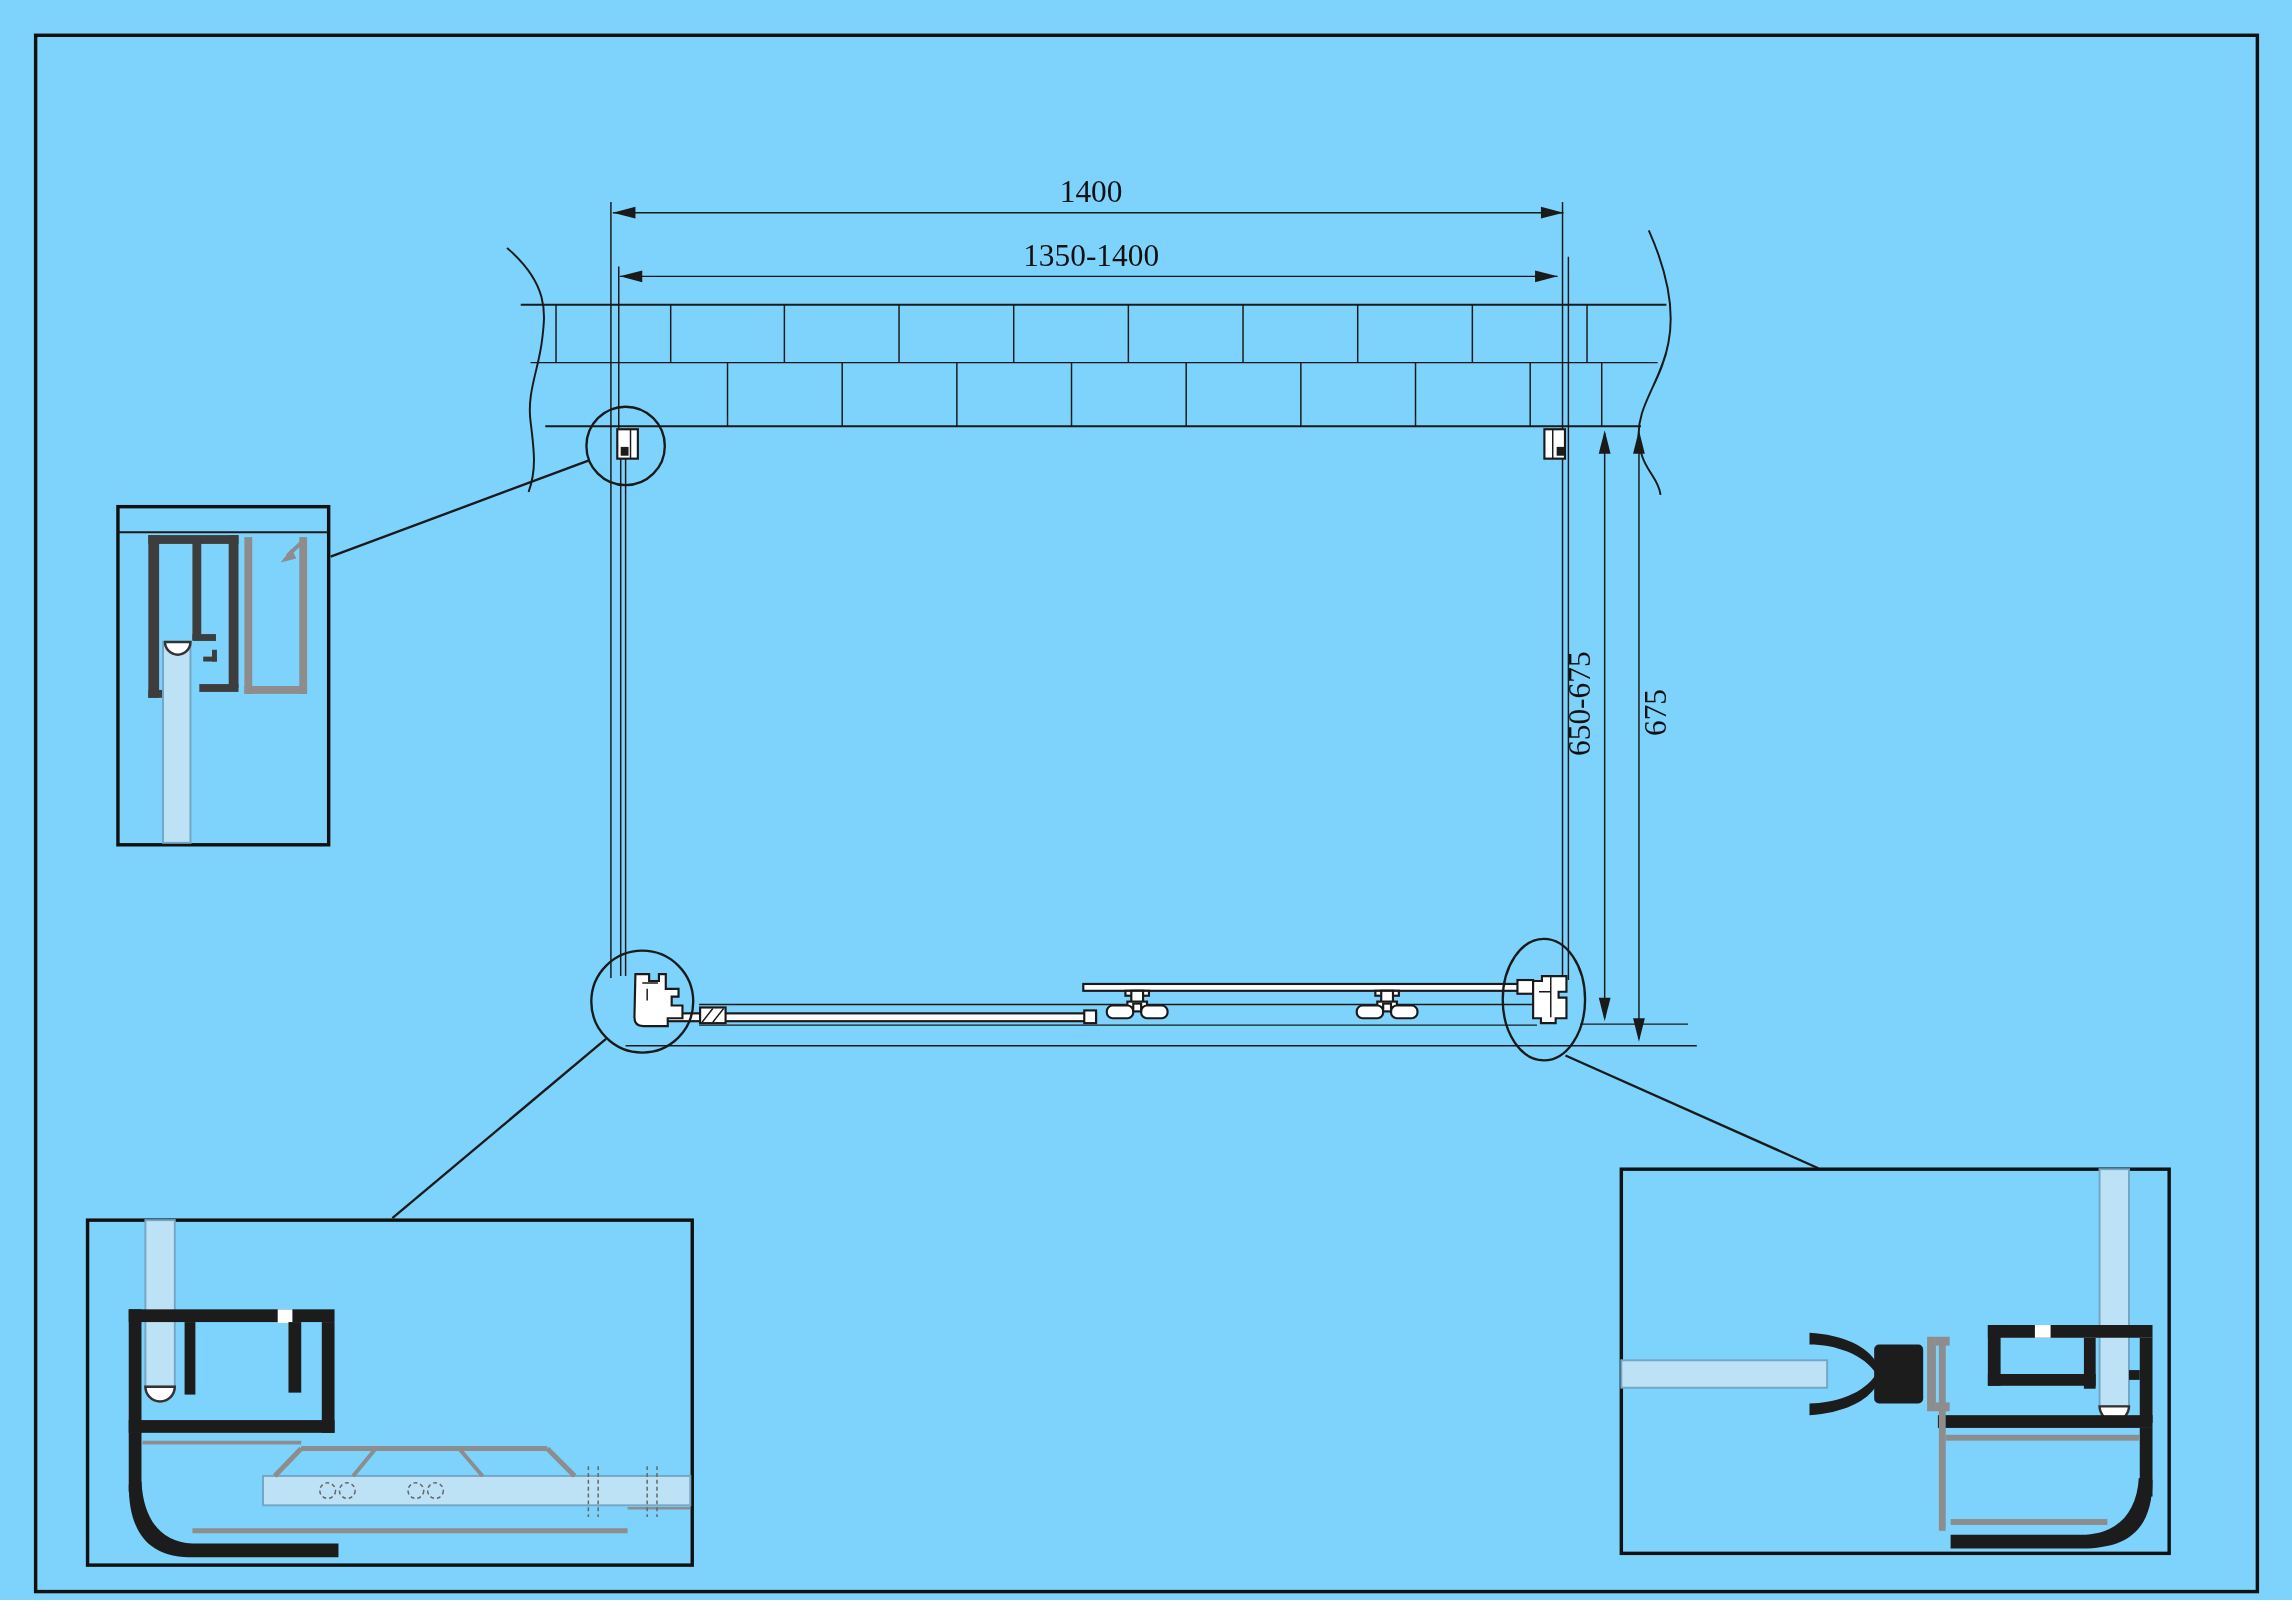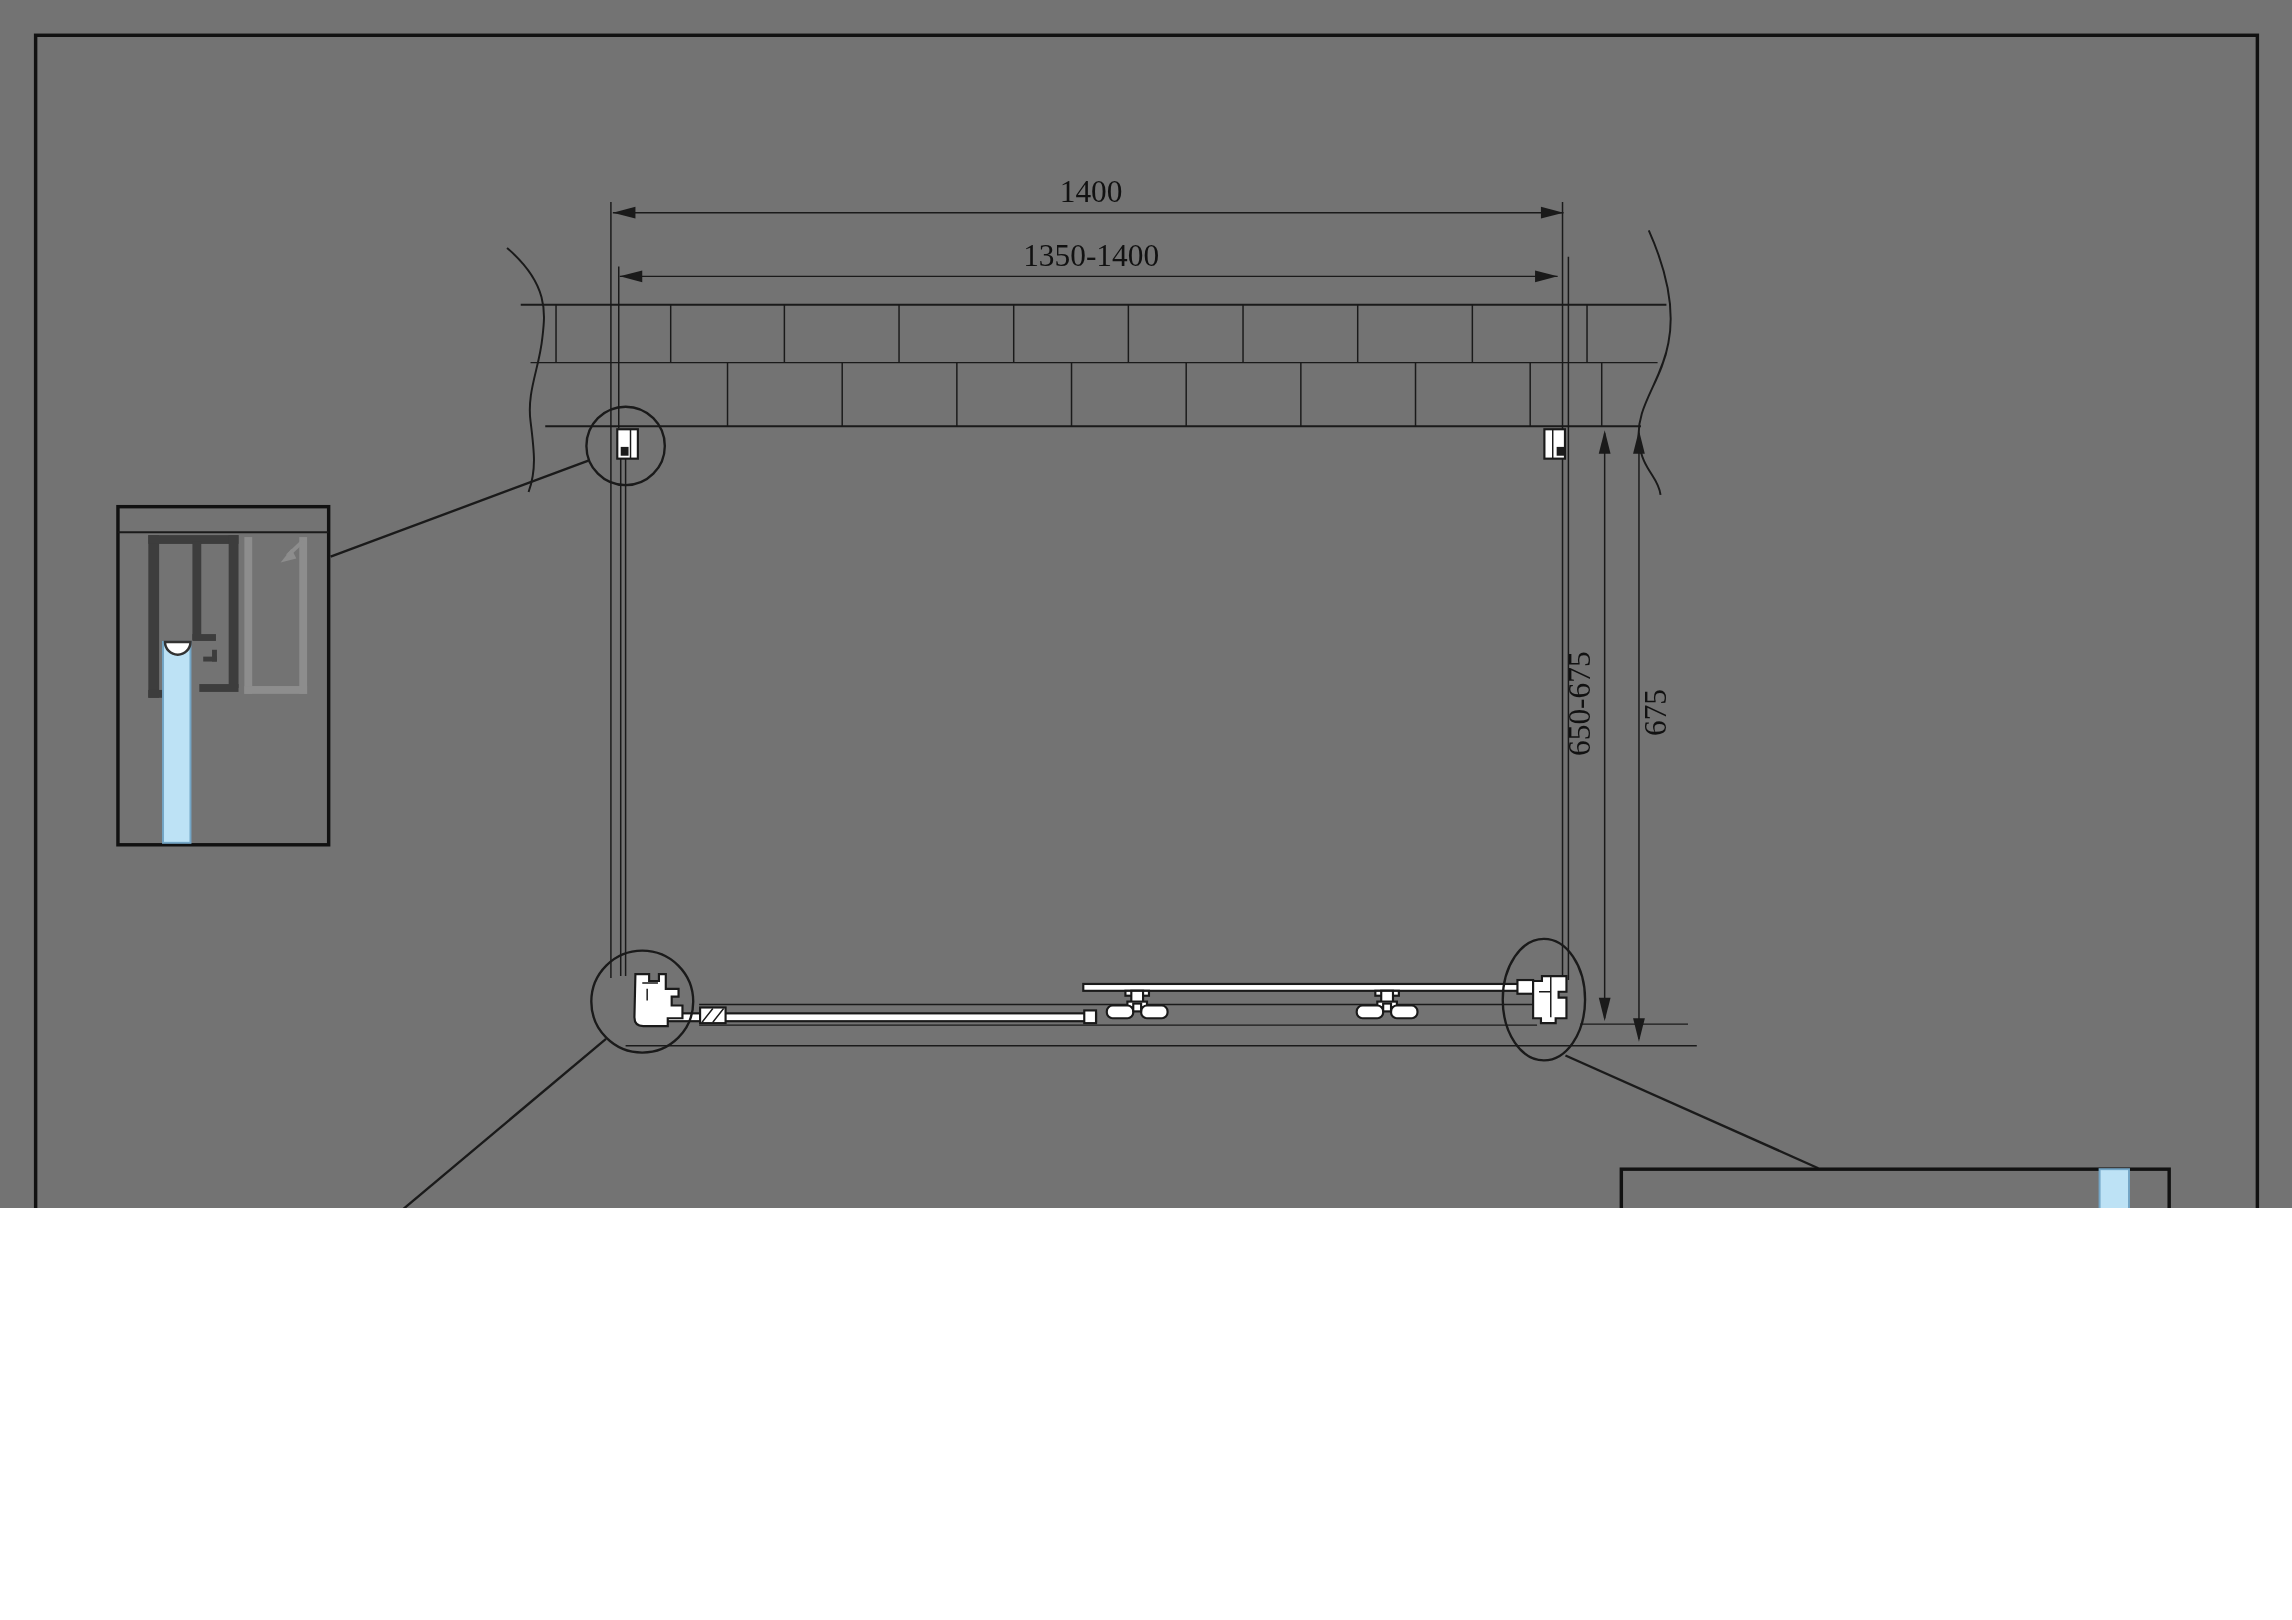--- a/index.html
+++ b/index.html
@@ -1,16 +1,16 @@
 <!DOCTYPE html>
 <html style="--glass: #bde2f5; --glass_edge: #74a6c6; --profile_dark: #3d3d3d; --profile_black: #1c1c1c; --profile_gray: #8d8d8d;"><head>
 <meta charset="utf-8">
 <style>
   html,body{margin:0;padding:0;background:#ffffff;}
-  .sheet{position:relative;width:2293px;height:1208px;background:#737373;overflow:hidden;
+  .sheet{position:relative;width:2293px;height:1600px;background:#7dd3fc;overflow:hidden;
          font-family:"Liberation Sans",sans-serif;}
   svg{display:block}
   .ln   {stroke:#1a1a1a;stroke-width:2;fill:none;}
   .thin {stroke:#1a1a1a;stroke-width:1.5;fill:none;}
   .thk  {stroke:#111;stroke-width:3.5;fill:none;}
   .med  {stroke:#1a1a1a;stroke-width:2.4;fill:none;}
   .wht  {fill:#ffffff;stroke:#1a1a1a;stroke-width:2.2;}
   .arr  {fill:#1a1a1a;stroke:none;}
   .dark {fill:var(--profile_dark,#3d3d3d);stroke:none;}
   .blk  {fill:var(--profile_black,#1c1c1c);stroke:none;}

